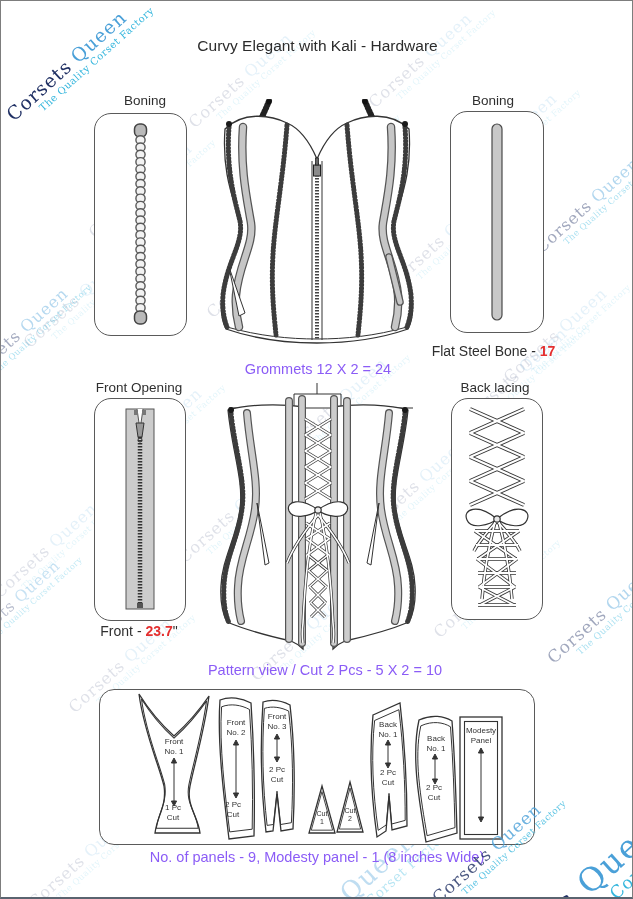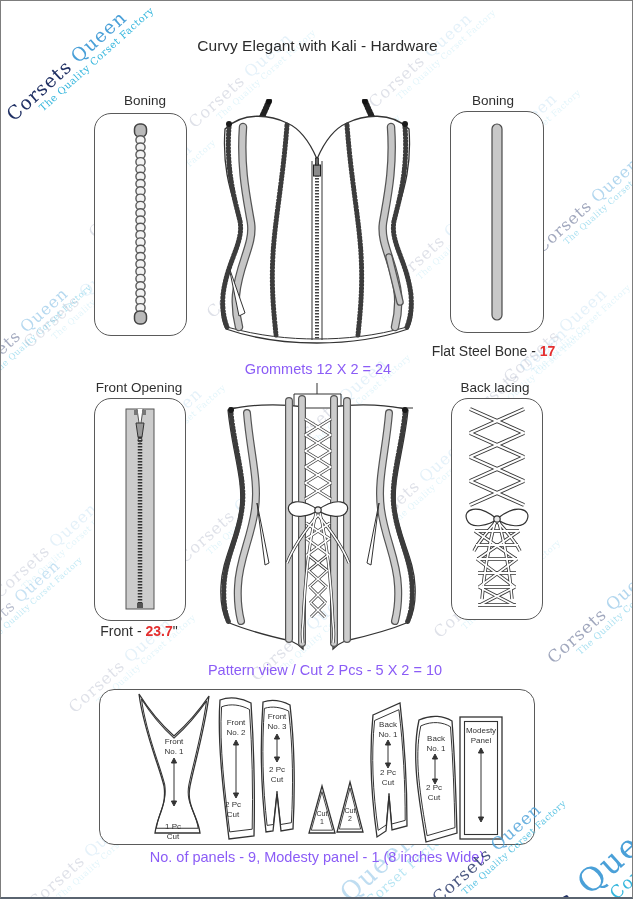--- a/index.html
+++ b/index.html
@@ -527,21 +527,21 @@
           <line x1="335" y1="68" x2="335" y2="90"></line>
             <polygon points="332.4,69 337.6,69 335,64"></polygon>
             <polygon points="332.4,89 337.6,89 335,94"></polygon>
           <line x1="381" y1="62" x2="381" y2="128"></line>
             <polygon points="378.4,63 383.6,63 381,58"></polygon>
             <polygon points="378.4,127 383.6,127 381,132"></polygon>
         </g>
       </svg>
       <div class="plabel" style="left:74px;top:57px;">Front
 No. 1</div>
-      <div class="plabel" style="left:73px;top:142px;">1 Pc
+      <div class="plabel" style="left:73px;top:123px;">1 Pc
 Cut</div>
       <div class="plabel" style="left:136px;top:38px;">Front
 No. 2</div>
       <div class="plabel" style="left:133px;top:120px;">2 Pc
 Cut</div>
       <div class="plabel" style="left:177px;top:32px;">Front
 No. 3</div>
       <div class="plabel" style="left:177px;top:85px;">2 Pc
 Cut</div>
       <div class="plabel small" style="left:222px;top:128px;">Cut

